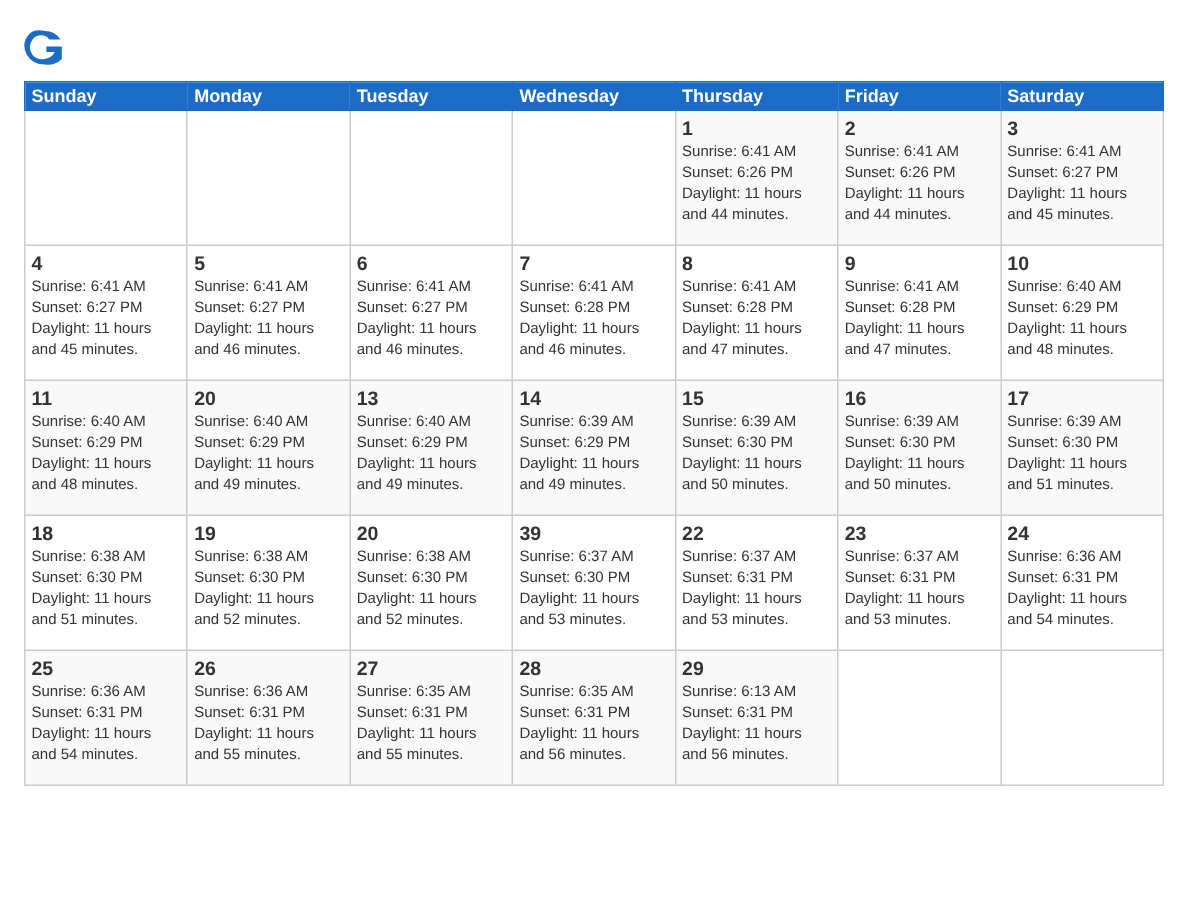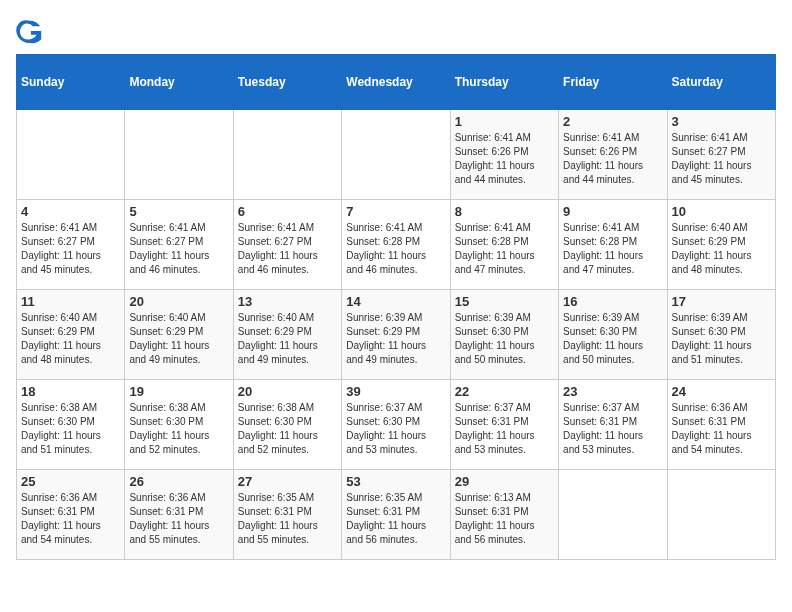--- a/index.html
+++ b/index.html
@@ -51,21 +51,21 @@
     table {
       width: 100%;
       border-collapse: collapse;
       table-layout: fixed;
     }
     thead th {
       background: #1a6cc4;
       color: #fff;
       font-size: 12px;
       font-weight: bold;
-      padding: 20px 4px;
+      padding: 2px 4px;
       text-align: left;
       border: 1px solid #1a6cc4;
     }
     tbody td {
       border: 1px solid #ccc;
       vertical-align: top;
       padding: 4px;
       height: 90px;
       background: #fff;
     }
@@ -315,21 +315,21 @@
 and 55 minutes.</div>
         </td>
         <td>
           <span class="day-number">27</span>
           <div class="day-detail" style="white-space: pre-line;">Sunrise: 6:35 AM
 Sunset: 6:31 PM
 Daylight: 11 hours
 and 55 minutes.</div>
         </td>
         <td>
-          <span class="day-number">53</span>
+          <span class="day-number">28</span>
           <div class="day-detail" style="white-space: pre-line;">Sunrise: 6:35 AM
 Sunset: 6:31 PM
 Daylight: 11 hours
 and 56 minutes.</div>
         </td>
         <td>
           <span class="day-number">29</span>
           <div class="day-detail" style="white-space: pre-line;">Sunrise: 6:13 AM
 Sunset: 6:31 PM
 Daylight: 11 hours

